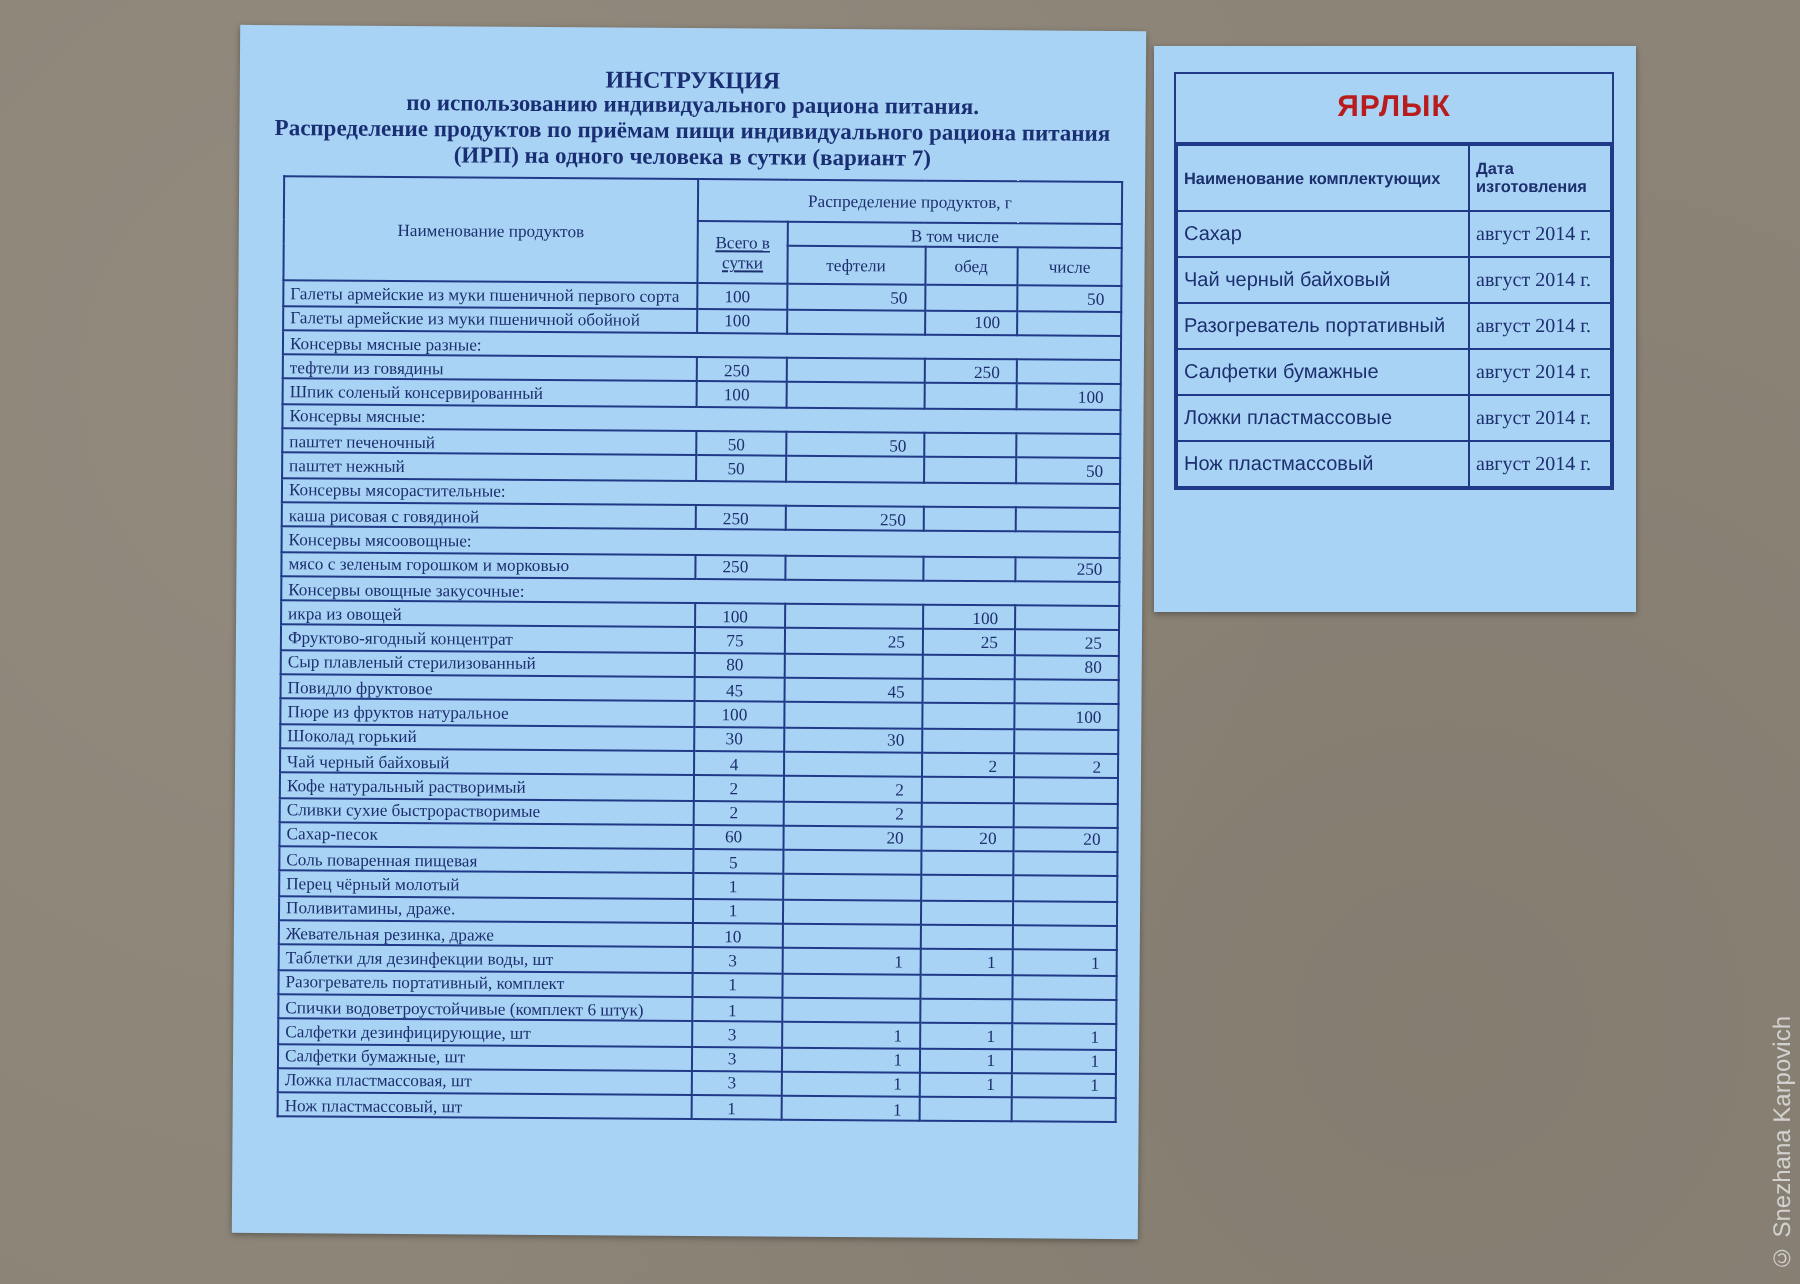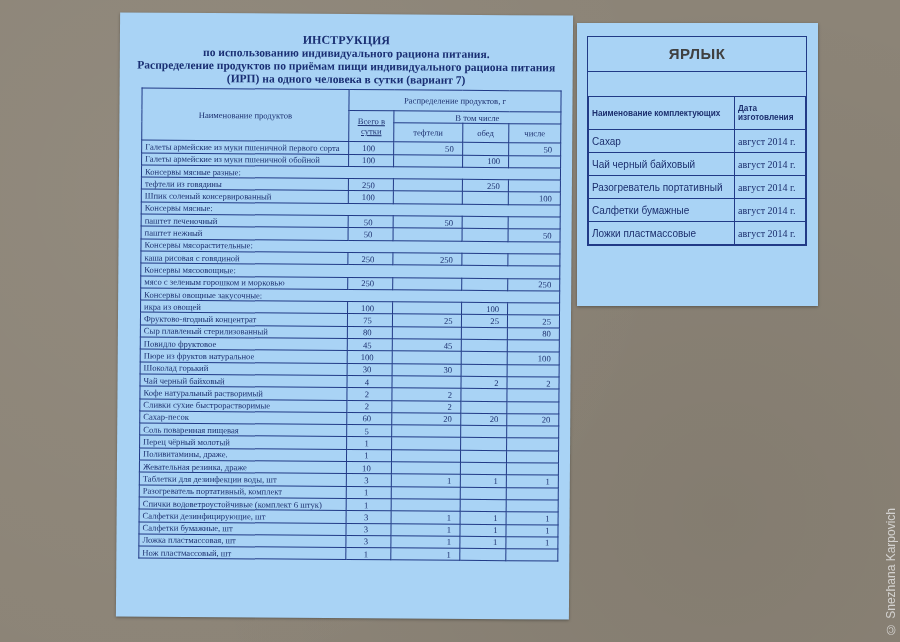--- a/index.html
+++ b/index.html
@@ -13,22 +13,22 @@
   .title .t1{font-size:12px;}
   .title .t2,.title .t3,.title .t4{font-size:11.5px;}
   table.ration{position:absolute;left:22px;top:75px;width:420px;border-collapse:collapse;color:#1c2f6e;font-size:8.6px;}
   table.ration td,table.ration th{border:1.3px solid #213a87;padding:0 3px;height:11.3px;line-height:10px;font-weight:normal;}
   table.ration th{text-align:center;}
   table.ration td.num{text-align:right;padding-right:8px;}
   table.ration td.num.total{text-align:center;}
   table.ration td.group{border-right:1.3px solid #213a87;}
   #label-sheet{left:577px;top:23px;width:241px;height:283px;font-family:"Liberation Sans",sans-serif;}
   .label-box{position:absolute;left:10px;top:13px;width:218px;border:1.5px solid #213a87;color:#1c2f6e;}
-  .label-title{text-align:center;font-weight:bold;font-size:15px;height:34px;line-height:34px;border-bottom:1.5px solid #213a87;color:#404040;letter-spacing:0.5px;}
-  table.lbl{width:100%;border-collapse:collapse;font-size:10px;margin-top:24px;}
+  .label-title{text-align:center;font-weight:bold;font-size:15px;height:34px;line-height:34px;border-bottom:1.5px solid #213a87;color:#b91c1c;letter-spacing:0.5px;}
+  table.lbl{width:100%;border-collapse:collapse;font-size:10px;}
   table.lbl td,table.lbl th{border:1.2px solid #213a87;padding:2px 3px;text-align:left;}
   table.lbl th{font-size:8.2px;font-weight:bold;line-height:9px;height:28px;}
   table.lbl td{height:18px;line-height:11px;}
   table.lbl td.date{width:64px;white-space:nowrap;font-family:Liberation Serif, serif;}
   .watermark{position:absolute;right:2px;bottom:6px;writing-mode:vertical-rl;transform:rotate(180deg);color:rgba(230,230,230,0.8);font-family:"Liberation Sans",sans-serif;font-size:12px;}
 </style>
 </head>
 <body>
 
 <div class="bg"></div>
@@ -303,18 +303,22 @@
             <td class="date">август 2014 г.</td>
           </tr>
           <tr>
             <td>Салфетки бумажные</td>
             <td class="date">август 2014 г.</td>
           </tr>
           <tr>
             <td>Ложки пластмассовые</td>
             <td class="date">август 2014 г.</td>
           </tr>
+          <tr>
+            <td>Нож пластмассовый</td>
+            <td class="date">август 2014 г.</td>
+          </tr>
         </tbody>
     </table>
   </div>
 </div>
 
 <div class="watermark">© Snezhana Karpovich</div>
 
 </body></html>

